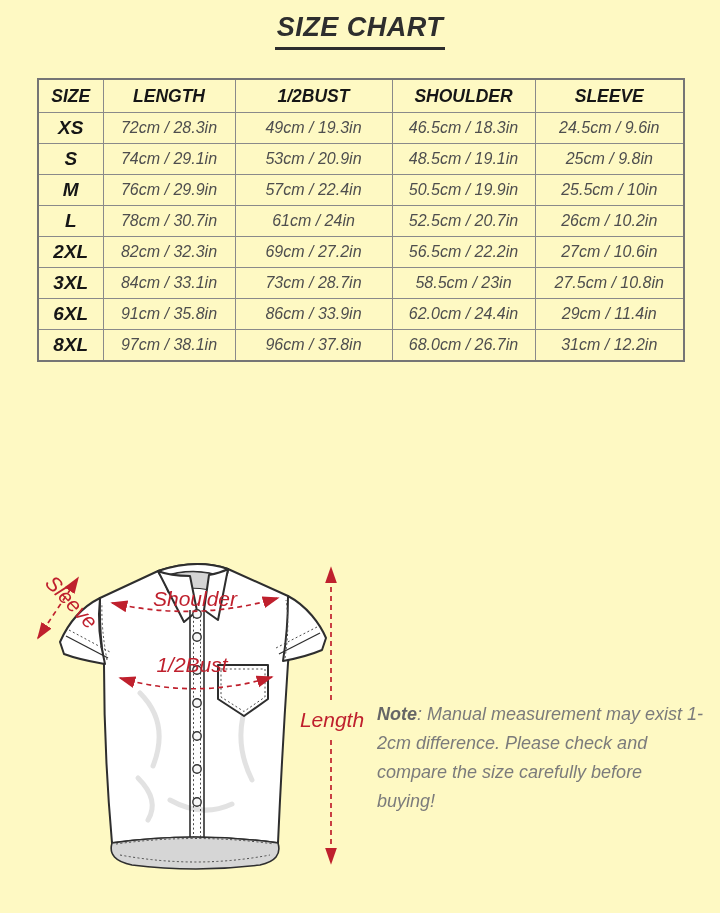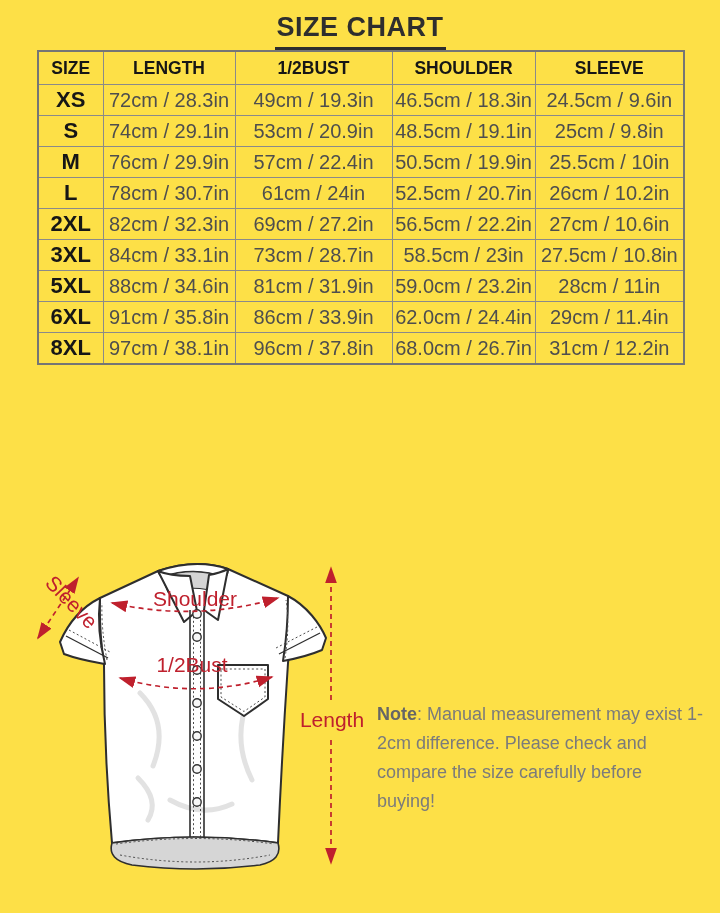--- a/index.html
+++ b/index.html
@@ -1,26 +1,26 @@
 <!DOCTYPE html>
 <html><head>
 <meta charset="utf-8">
 <style>
   html,body{margin:0;padding:0;background:#ffffff;}
-  #page{position:relative;width:720px;height:913px;background:#fde047;overflow:hidden;
-        font-family:"Liberation Sans",sans-serif;}
+  #page{position:relative;width:720px;height:913px;background:#fef9c3;overflow:hidden;
+        font-family:"Liberation Sans",sans-serif;font-style:italic;}
   .title-wrap{position:absolute;top:12px;left:0;width:720px;text-align:center;}
   .title{display:inline-block;font-size:27px;font-weight:bold;letter-spacing:.5px;color:#2e2e2e;
          border-bottom:3px solid #2e2e2e;padding:0 2px 4px 2px;}
-  table.size-table{position:absolute;left:37px;top:50px;border-collapse:collapse;table-layout:fixed;
+  table.size-table{position:absolute;left:37px;top:78px;border-collapse:collapse;table-layout:fixed;
                    border:2px solid #757575;}
   .size-table th,.size-table td{border:1.6px solid #8a8a8a;text-align:center;vertical-align:middle;padding:0;}
   .size-table thead th{height:32px;font-size:17.5px;font-weight:bold;color:#161616;}
-  .size-table tbody th{height:30px;font-size:22px;font-weight:bold;color:#161616;margin-left:32px;}
-  .size-table tbody td{height:30px;font-size:20px;color:#4e4e4e;}
+  .size-table tbody th{height:30px;font-size:19px;font-weight:bold;color:#161616;margin-left:32px;}
+  .size-table tbody td{height:30px;font-size:16px;color:#4e4e4e;}
   .note{position:absolute;left:377px;top:654px;width:328px;font-size:18px;line-height:29px;color:#7b7b7b;margin-top:46px;}
   .note-label{font-weight:bold;color:#666666;}
   svg.diagram{position:absolute;left:20px;top:548px;}
   svg.diagram text{font-family:"Liberation Sans",sans-serif;fill:#bf202d;font-size:21px;}
   .shirt-line{fill:#ffffff;stroke:#2e2e2e;stroke-width:2;stroke-linejoin:round;}
   .seam{fill:none;stroke:#4a4a4a;stroke-width:1;stroke-dasharray:2 2.4;}
   .crease{fill:none;stroke:#e2e2e2;stroke-width:5;stroke-linecap:round;}
   .ann{fill:none;stroke:#bf202d;stroke-width:1.7;stroke-dasharray:5 4;}
 </style>
 </head>
@@ -84,27 +84,20 @@
           <td>69cm / 27.2in</td>
           <td>56.5cm / 22.2in</td>
           <td>27cm / 10.6in</td>
         </tr>
         <tr>
           <th>3XL</th>
           <td>84cm / 33.1in</td>
           <td>73cm / 28.7in</td>
           <td>58.5cm / 23in</td>
           <td>27.5cm / 10.8in</td>
-        </tr>
-        <tr>
-          <th>5XL</th>
-          <td>88cm / 34.6in</td>
-          <td>81cm / 31.9in</td>
-          <td>59.0cm / 23.2in</td>
-          <td>28cm / 11in</td>
         </tr>
         <tr>
           <th>6XL</th>
           <td>91cm / 35.8in</td>
           <td>86cm / 33.9in</td>
           <td>62.0cm / 24.4in</td>
           <td>29cm / 11.4in</td>
         </tr>
         <tr>
           <th>8XL</th>

